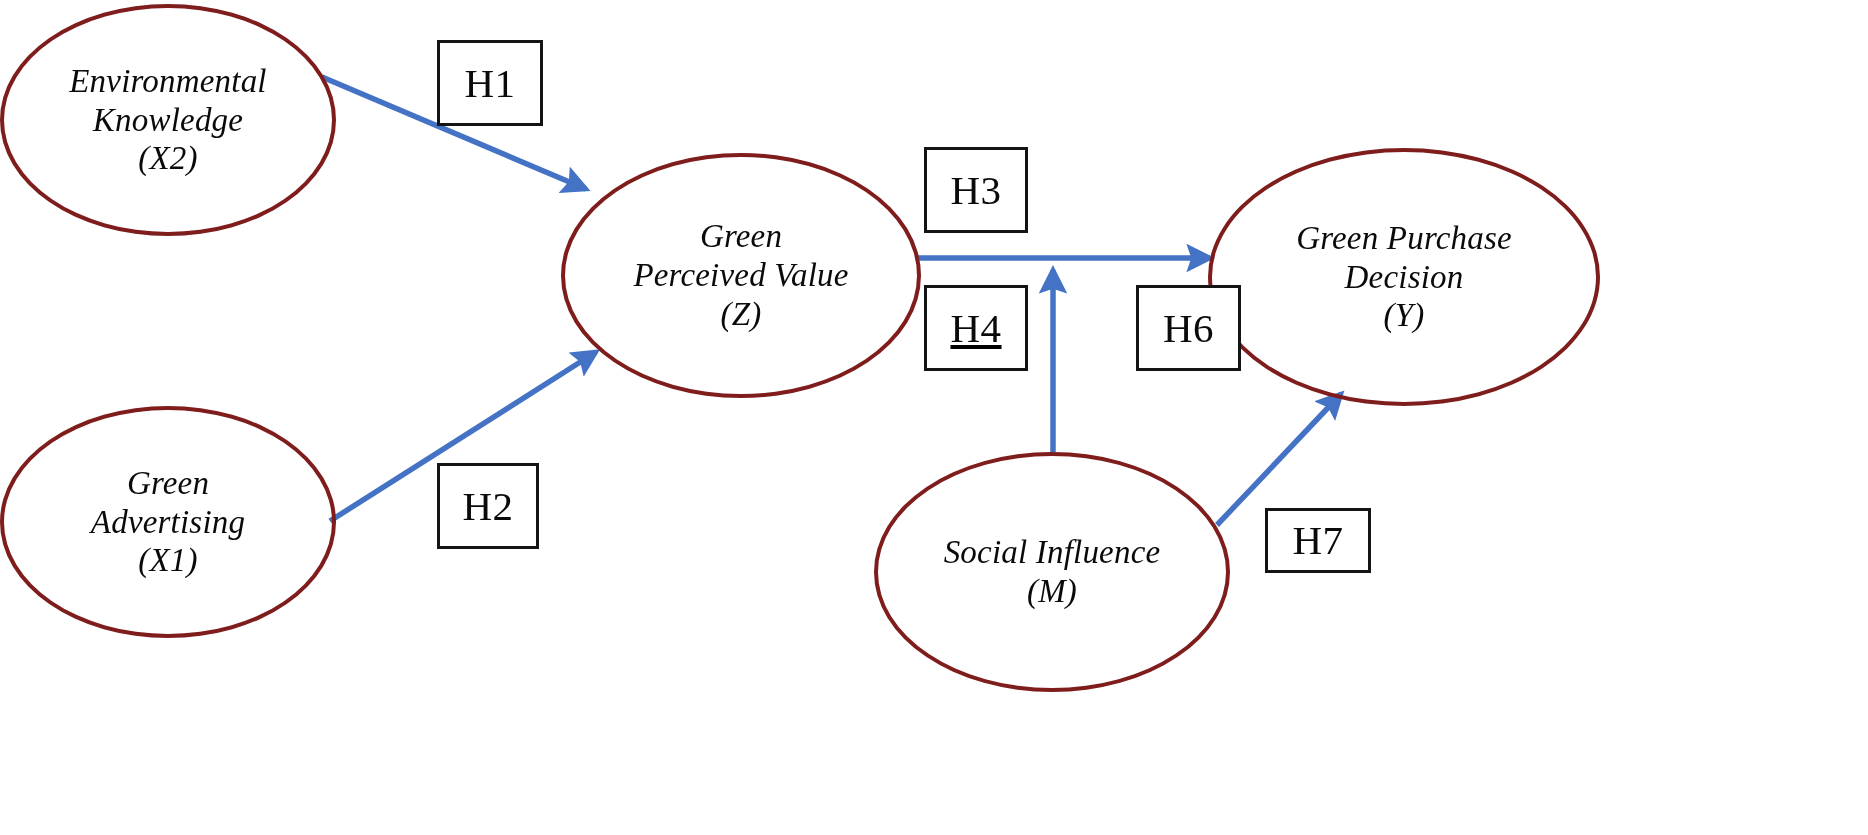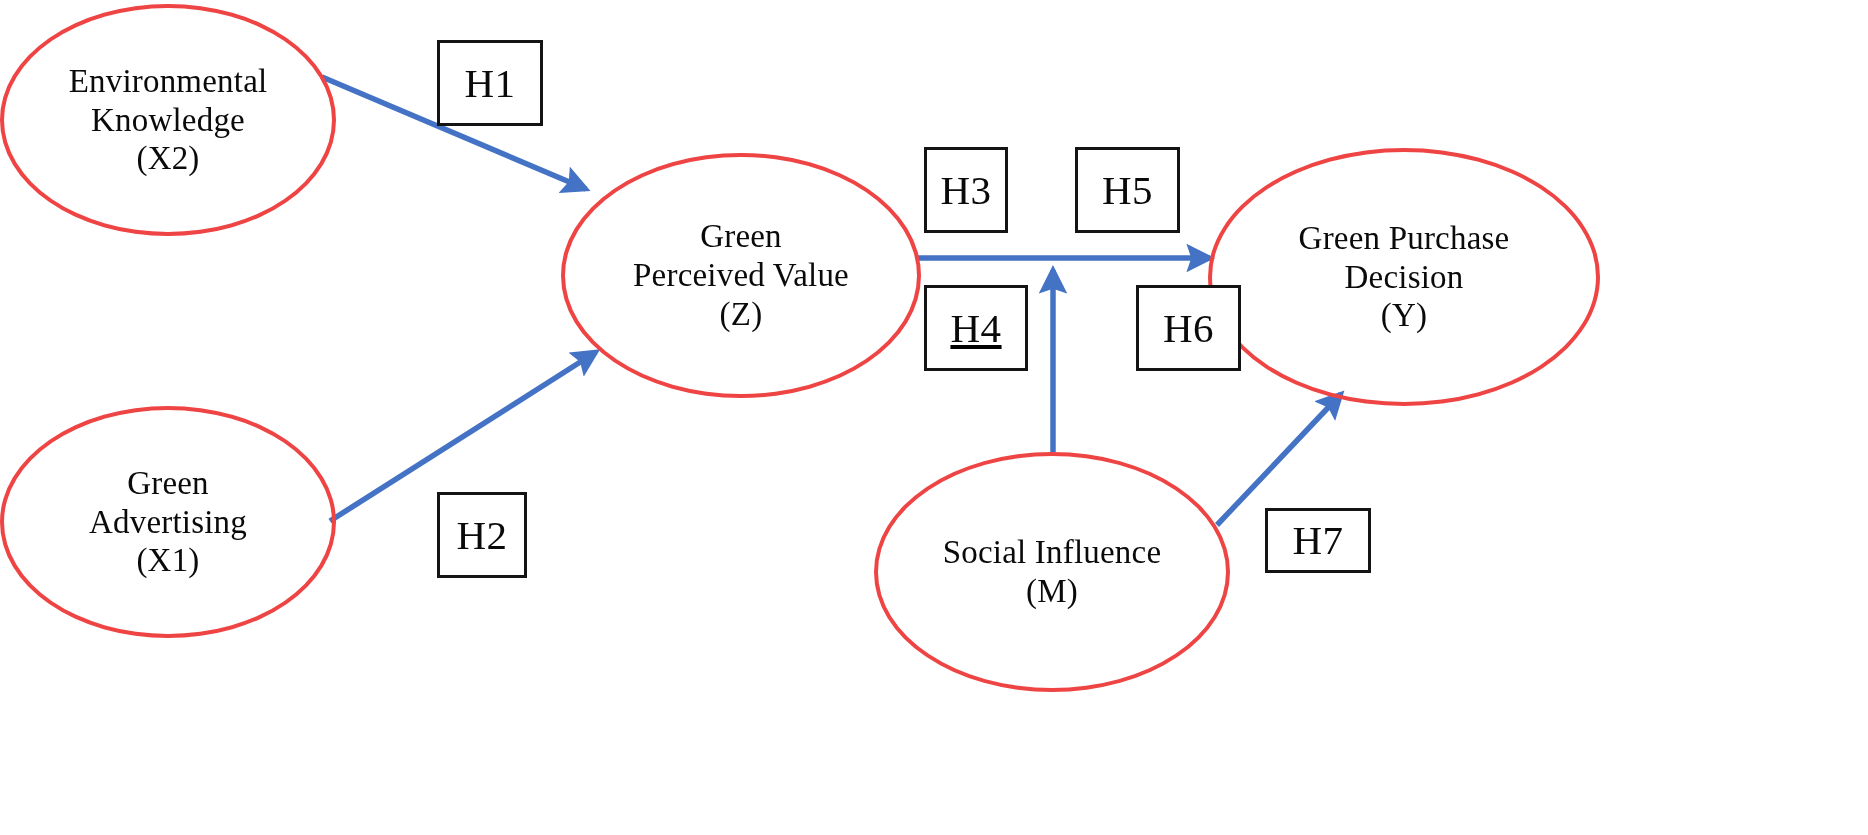--- a/index.html
+++ b/index.html
@@ -23,26 +23,27 @@
     left: 0;
     top: 0;
     width: 1868px;
     height: 835px;
     pointer-events: none;
   }
   .node {
     position: absolute;
     box-sizing: border-box;
     border-radius: 50%;
-    border: 4px solid #ef4444;
+    border: 4px solid #7f1d1d;
     background: transparent;
     display: flex;
     align-items: center;
     justify-content: center;
     text-align: center;
+    font-style: italic;
   }
   .node-label {
     font-family: "Liberation Serif", "DejaVu Serif", serif;
     font-size: 33px;
     line-height: 1.18;
     color: #0a0a0a;
     white-space: pre-line;
     letter-spacing: 0.2px;
   }
   .hbox {
@@ -111,35 +112,32 @@
 
   <div class="node" style="left:874px; top:452px; width:356px; height:240px;">
     <span class="node-label">Social Influence
 (M)</span>
   </div>
 
   <div class="hbox" style="left:437px; top:25px; width:106px; height:86px;margin-top:15px;">
     <span class="hbox-label">H1</span>
   </div>
 
-  <div class="hbox" style="left:437px; top:463px; width:90px; height:86px;margin-top:29px;">
+  <div class="hbox" style="left:437px; top:463px; width:102px; height:86px;">
     <span class="hbox-label">H2</span>
   </div>
 
-  <div class="hbox" style="left:924px; top:147px; width:84px; height:86px;">
+  <div class="hbox" style="left:924px; top:147px; width:104px; height:86px;">
     <span class="hbox-label">H3</span>
   </div>
 
   <div class="hbox" style="left:924px; top:285px; width:104px; height:86px;text-decoration:underline;">
     <span class="hbox-label">H4</span>
   </div>
 
-  <div class="hbox" style="left:1075px; top:147px; width:105px; height:86px;">
-    <span class="hbox-label">H5</span>
-  </div>
 
   <div class="hbox" style="left:1136px; top:285px; width:105px; height:86px;">
     <span class="hbox-label">H6</span>
   </div>
 
   <div class="hbox" style="left:1265px; top:508px; width:106px; height:65px;">
     <span class="hbox-label">H7</span>
   </div>
 
 </div>

